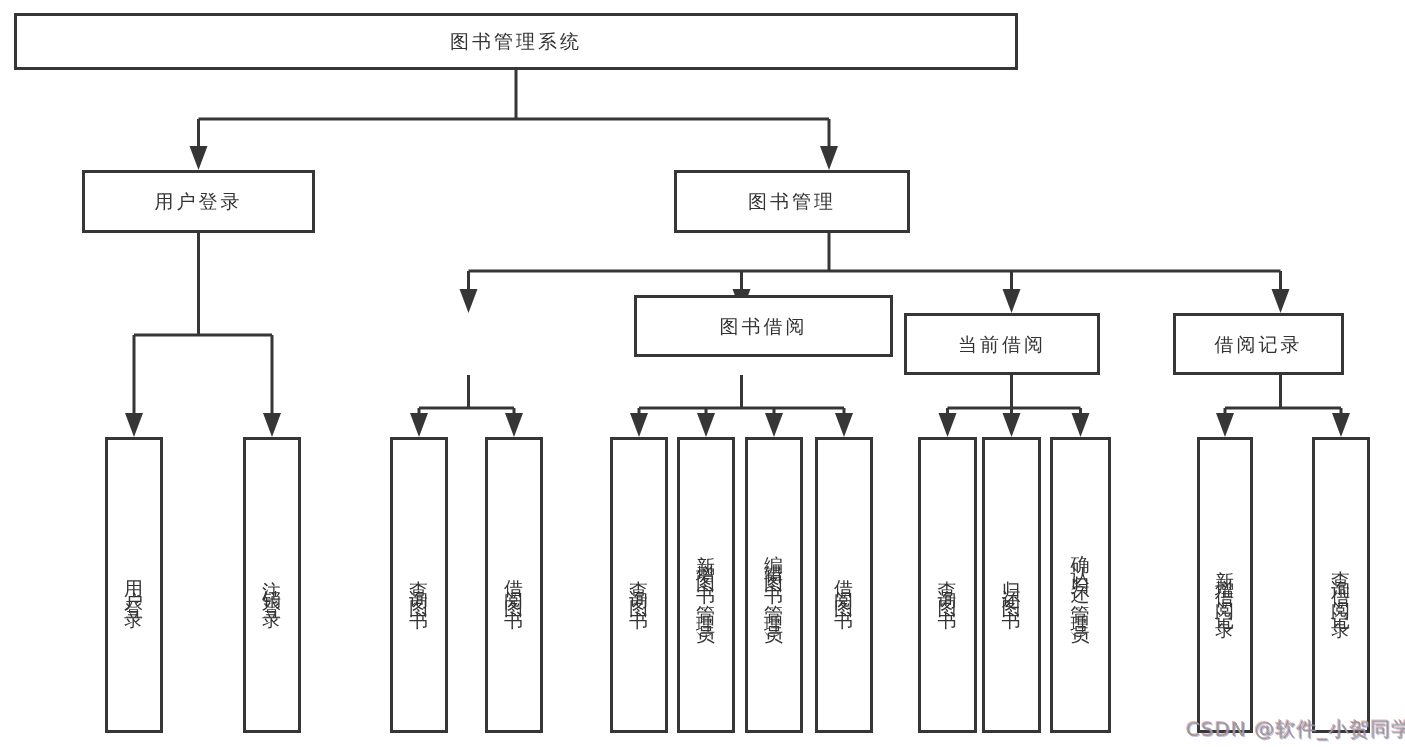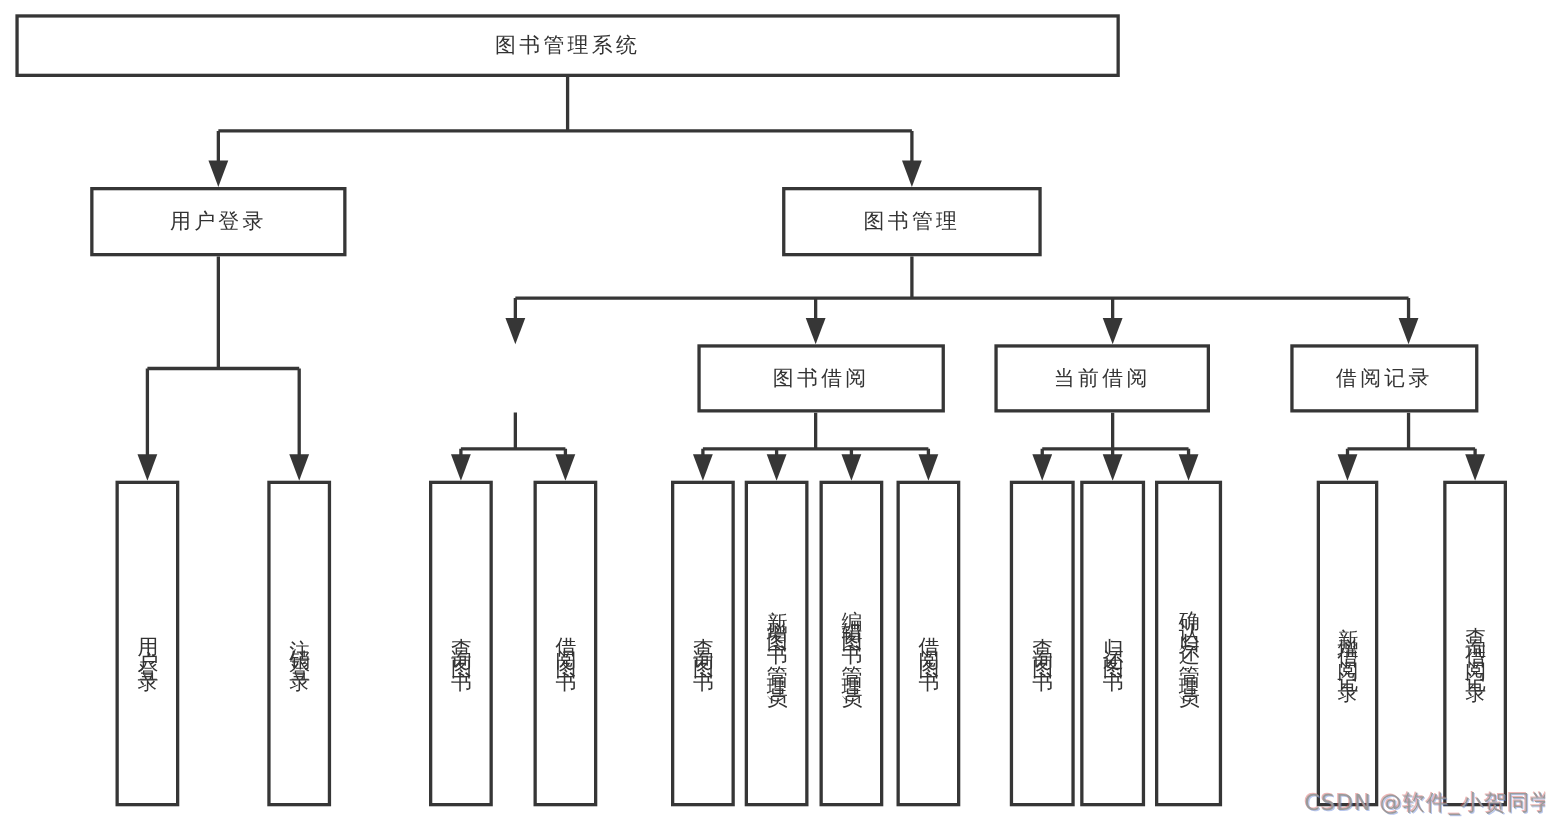--- a/index.html
+++ b/index.html
@@ -75,25 +75,25 @@
       </g>
     </svg>
 
   <div class="node hbox" style="left:14px;top:13px;width:1004px;height:57px">
     <span>图书管理系统</span>
   </div>
 
   <div class="node hbox" style="left:82px;top:170px;width:233px;height:63px">
     <span>用户登录</span>
   </div>
-  <div class="node hbox" style="left:711px;top:170px;width:236px;height:63px">
+  <div class="node hbox" style="left:674px;top:170px;width:236px;height:63px">
     <span>图书管理</span>
   </div>
 
-  <div class="node hbox" style="left:634px;top:313px;width:225px;height:62px">
+  <div class="node hbox" style="left:634px;top:295px;width:259px;height:62px">
     <span>图书借阅</span>
   </div>
   <div class="node hbox" style="left:904px;top:313px;width:196px;height:62px">
     <span>当前借阅</span>
   </div>
   <div class="node hbox" style="left:1173px;top:313px;width:171px;height:62px">
     <span>借阅记录</span>
   </div>
 
   <div class="node vbox" style="left:105px;top:437px;width:58px;height:296px">

